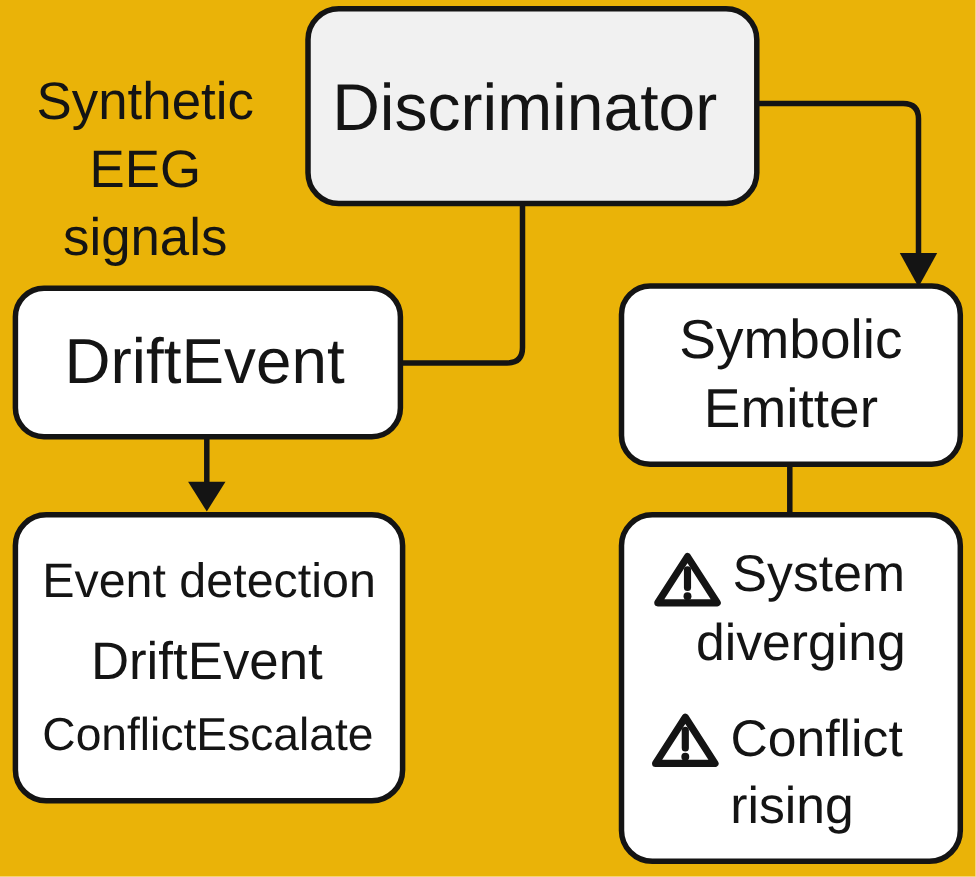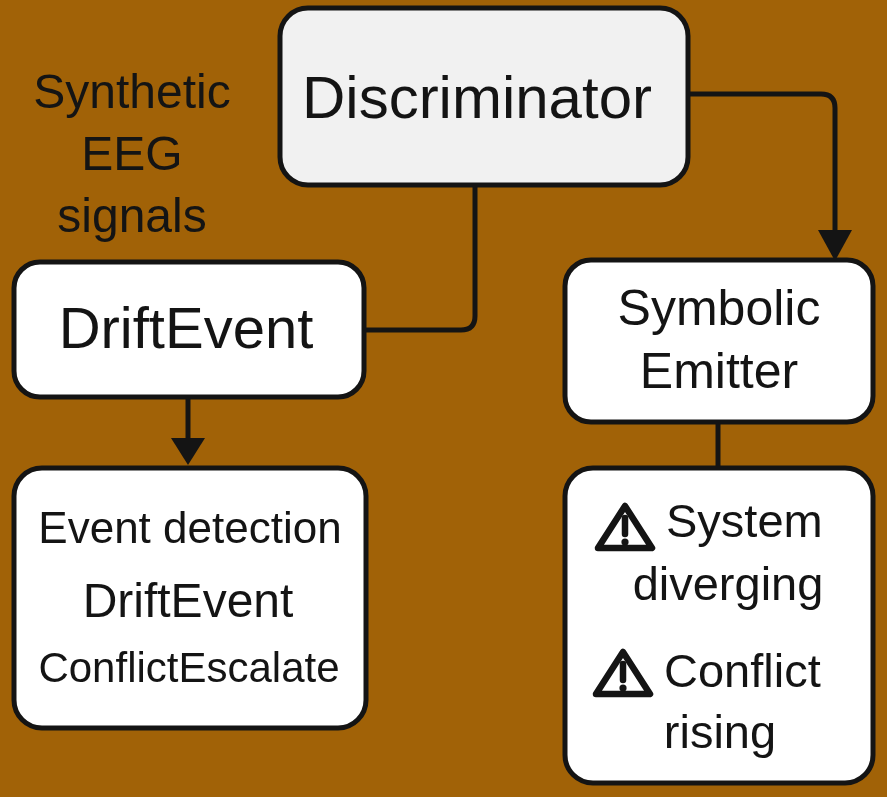--- a/index.html
+++ b/index.html
@@ -4,21 +4,21 @@
 <style>
   html, body {
     margin: 0;
     padding: 0;
     background: #ffffff;
   }
   .canvas {
     position: relative;
     width: 887px;
     height: 797px;
-    background: #a16207;
+    background: #eab308;
     overflow: hidden;
   }
   svg {
     display: block;
   }
   text {
     font-family: "Liberation Sans", sans-serif;
     fill: #141414;
   }
   .node {

